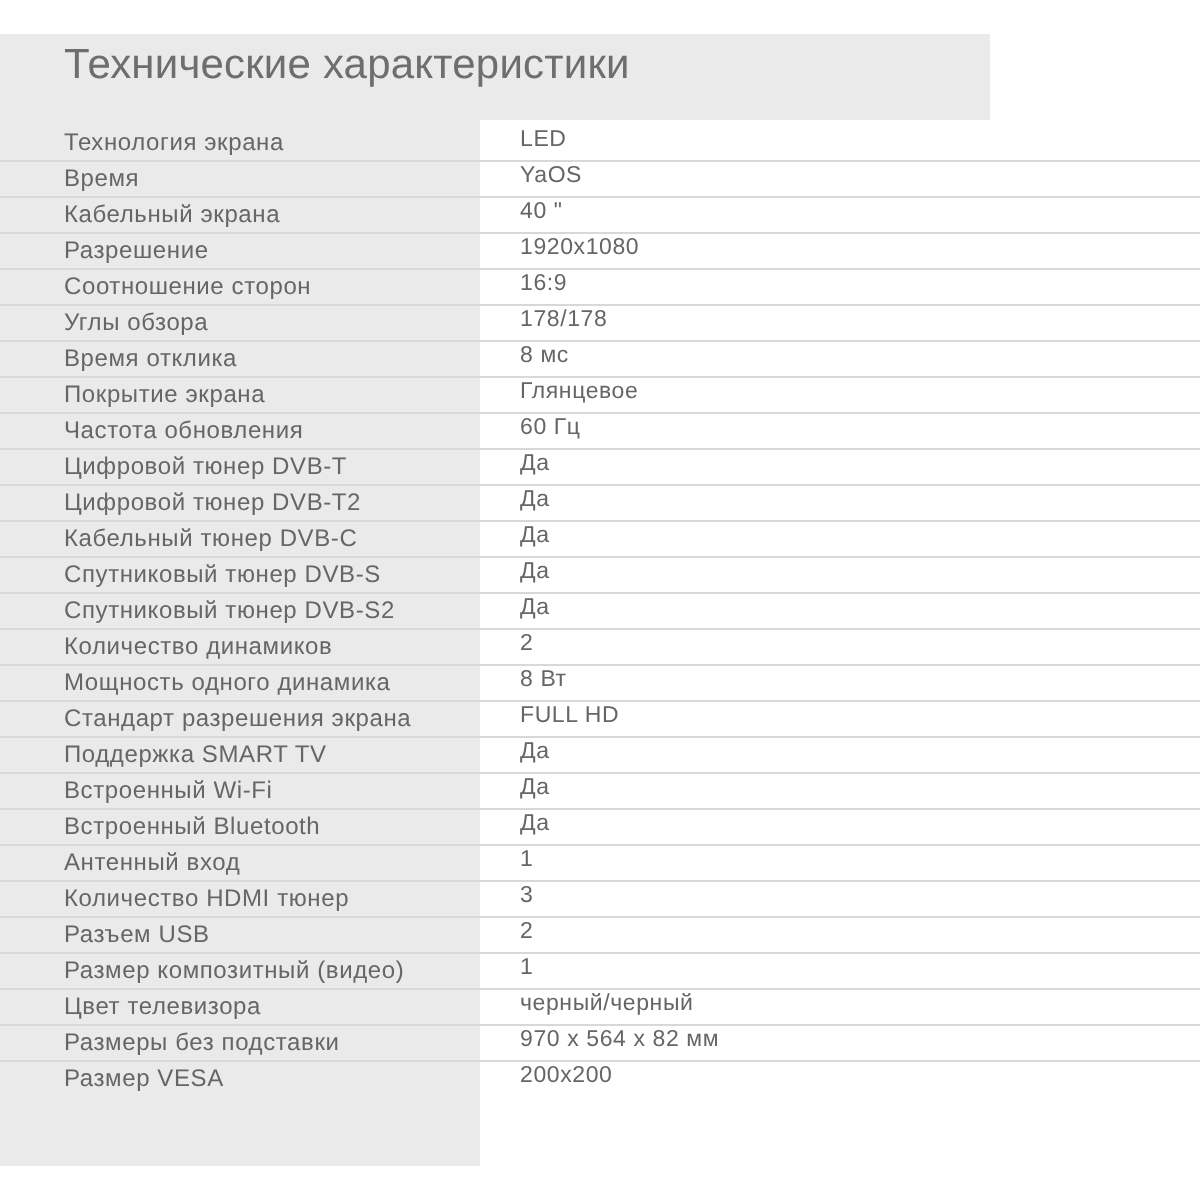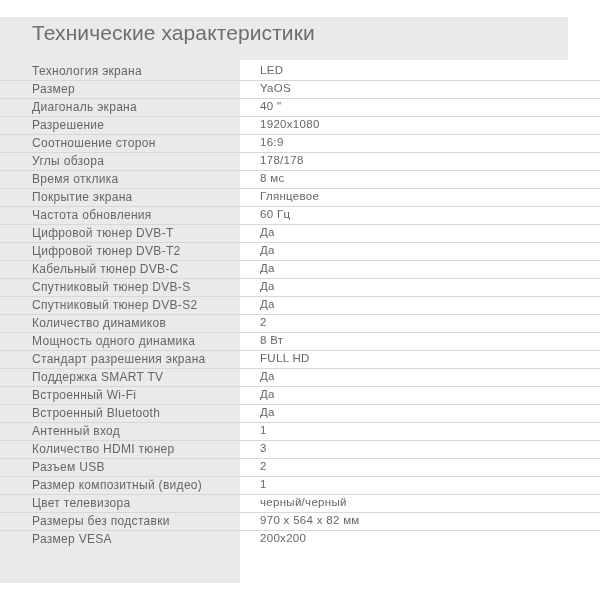--- a/index.html
+++ b/index.html
@@ -1,18 +1,18 @@
 <!DOCTYPE html>
 <html><head>
 <meta charset="utf-8">
 <style>
   html, body { margin:0; padding:0; background:#ffffff; }
   body { width:600px; height:600px; position:relative; overflow:hidden;
          font-family:"Liberation Sans", sans-serif; color:#6b6b6b; }
-  .header { position:absolute; left:0; top:17px; width:568px; height:43px; background:#ebeaea; }
+  .header { position:absolute; left:0; top:17px; width:495px; height:43px; background:#ebeaea; }
   .title { position:absolute; left:32px; top:4px; font-size:21px; color:#6e6e6e; letter-spacing:0.1px; }
   .leftcol { position:absolute; left:0; top:60px; width:240px; height:523px; background:#ebeaea; }
   .table { position:absolute; left:0; top:63px; width:600px; }
   .row { position:relative; height:18px; border-bottom:1.5px solid #d8d8d8; box-sizing:border-box; }
   .row:last-child { border-bottom:none; }
   .label { position:absolute; left:32px; top:1px; font-size:12px; color:#666; white-space:nowrap; letter-spacing:0.3px; }
   .value { position:absolute; left:260px; top:1px; font-size:11.5px; color:#666; white-space:nowrap; letter-spacing:0.3px; }
 </style>
 </head>
 <body>
@@ -21,25 +21,25 @@
   <div class="title">Технические характеристики</div>
 </div>
 <div class="leftcol"></div>
 
 <div class="table" id="specs-table">
     <div class="row">
       <span class="label">Технология экрана</span>
       <span class="value">LED</span>
     </div>
     <div class="row">
-      <span class="label">Размер</span>
+      <span class="label">Время</span>
       <span class="value">YaOS</span>
     </div>
     <div class="row">
-      <span class="label">Диагональ экрана</span>
+      <span class="label">Кабельный экрана</span>
       <span class="value">40 "</span>
     </div>
     <div class="row">
       <span class="label">Разрешение</span>
       <span class="value">1920x1080</span>
     </div>
     <div class="row">
       <span class="label">Соотношение сторон</span>
       <span class="value">16:9</span>
     </div>

